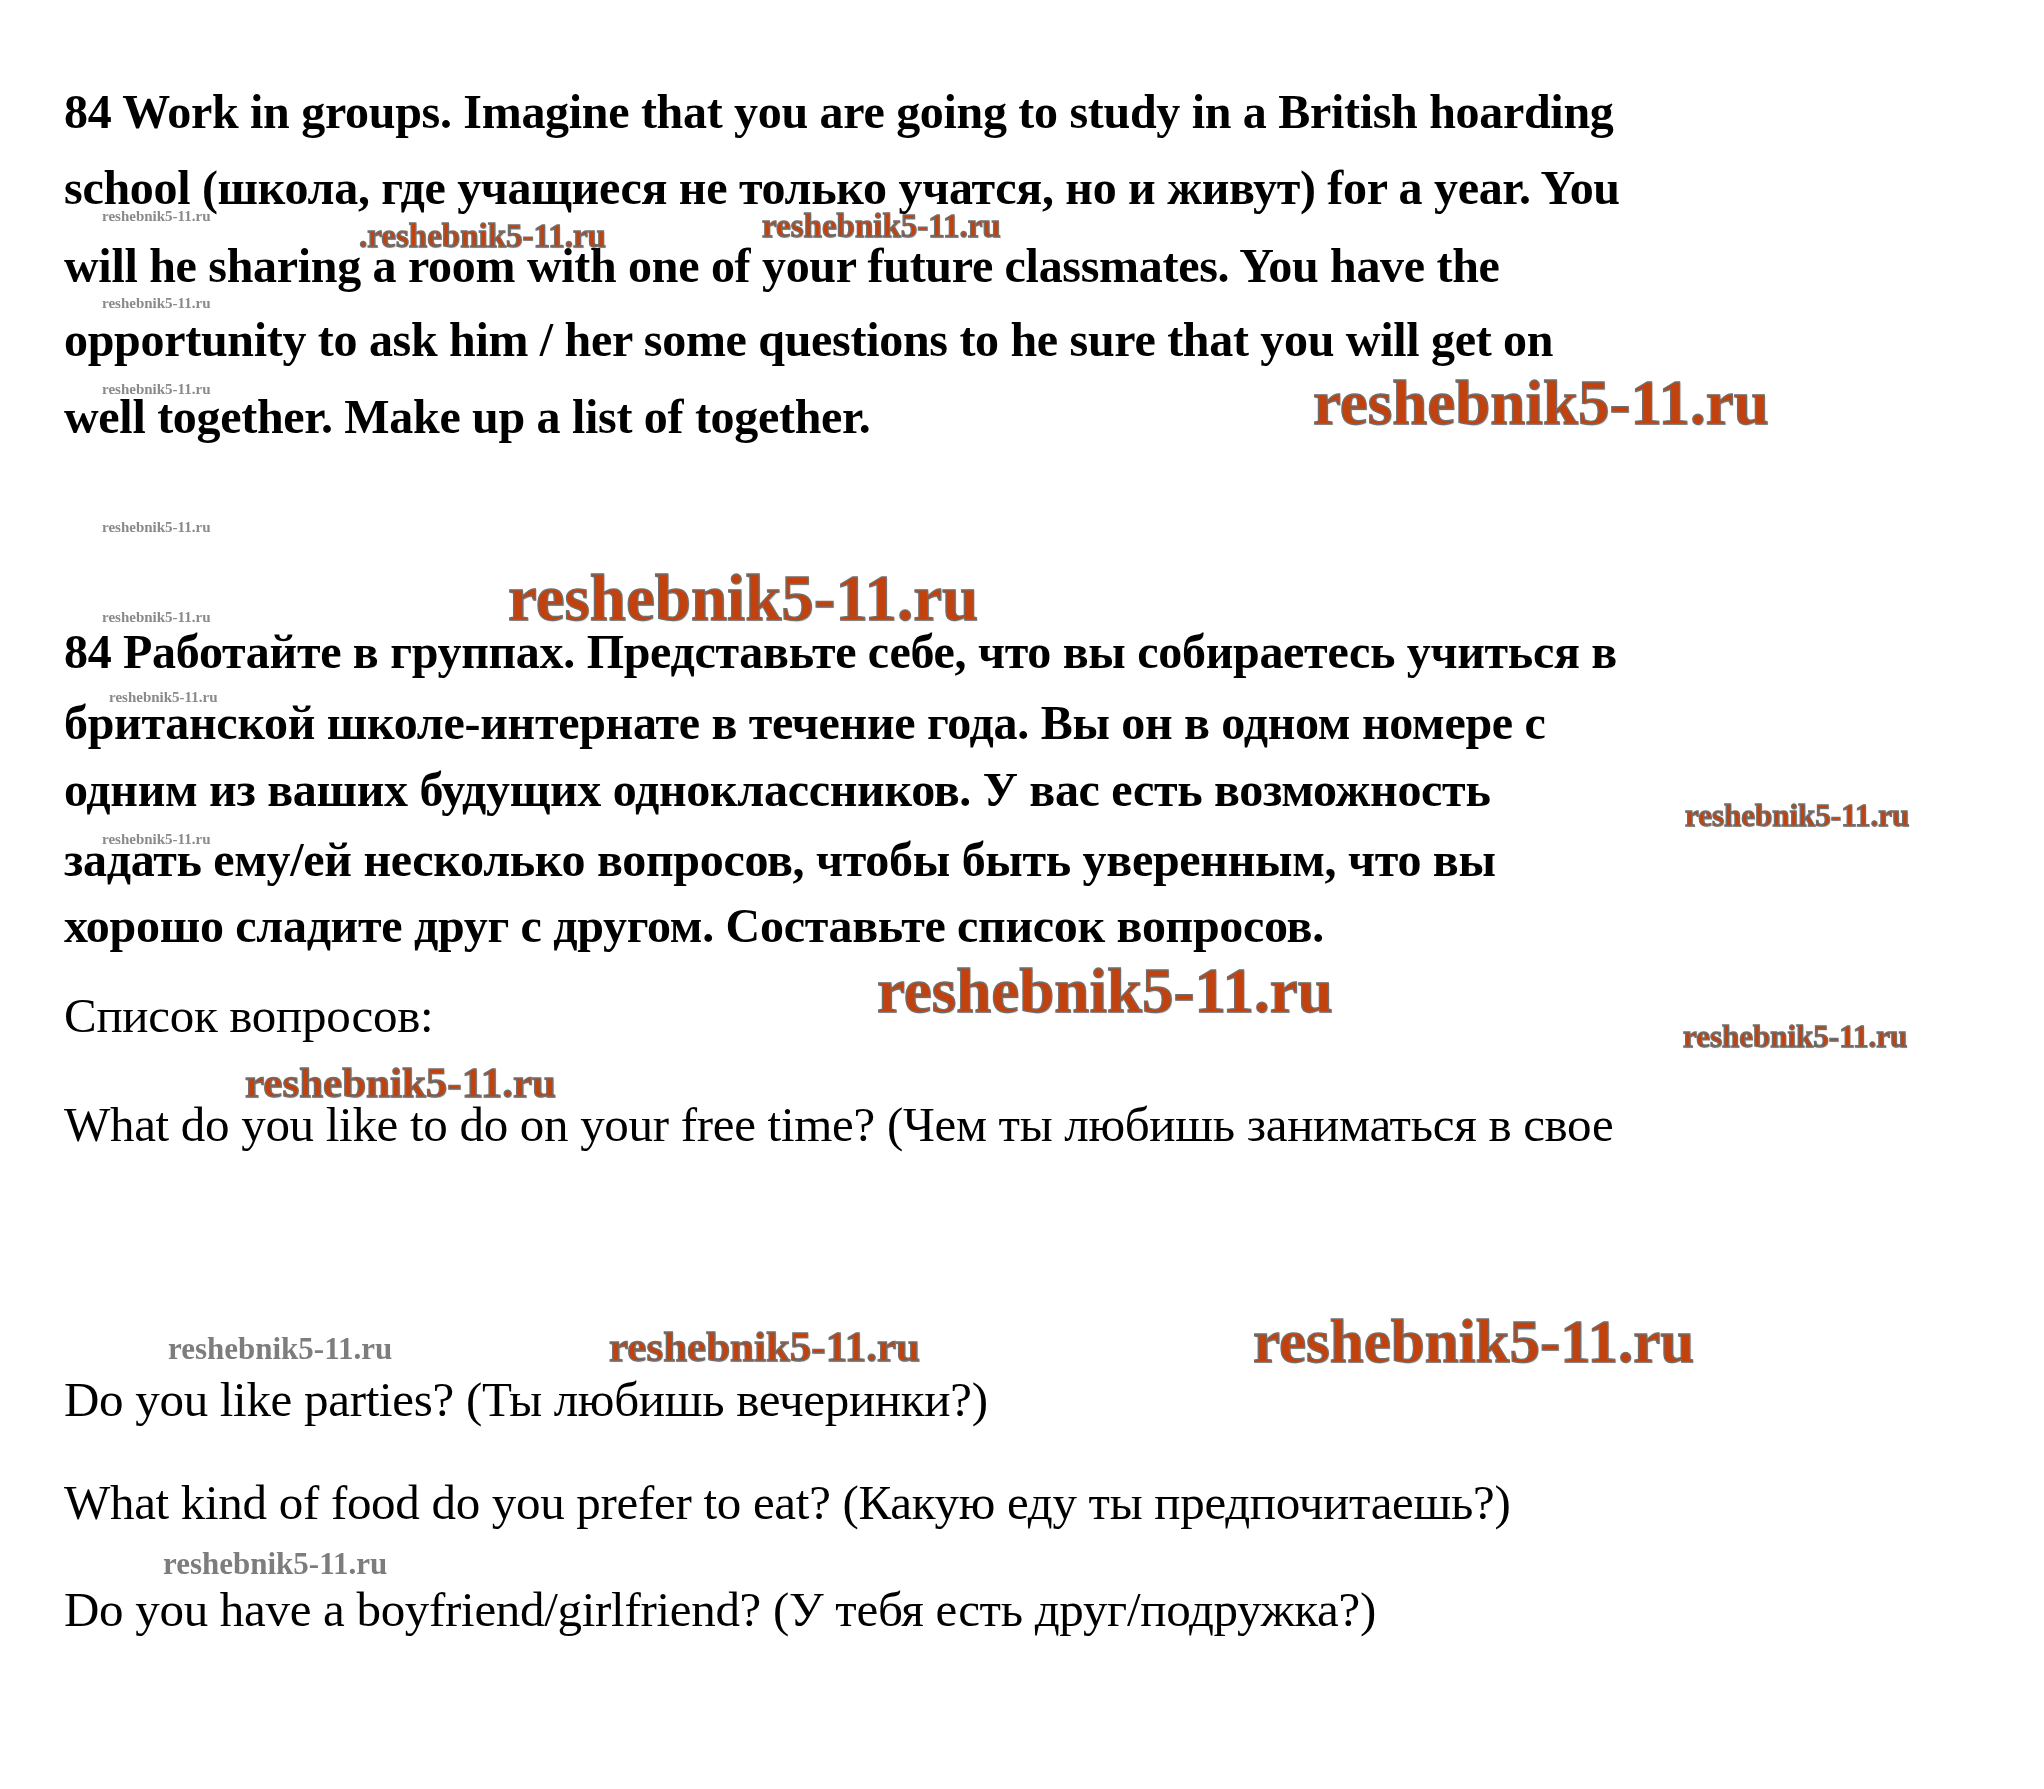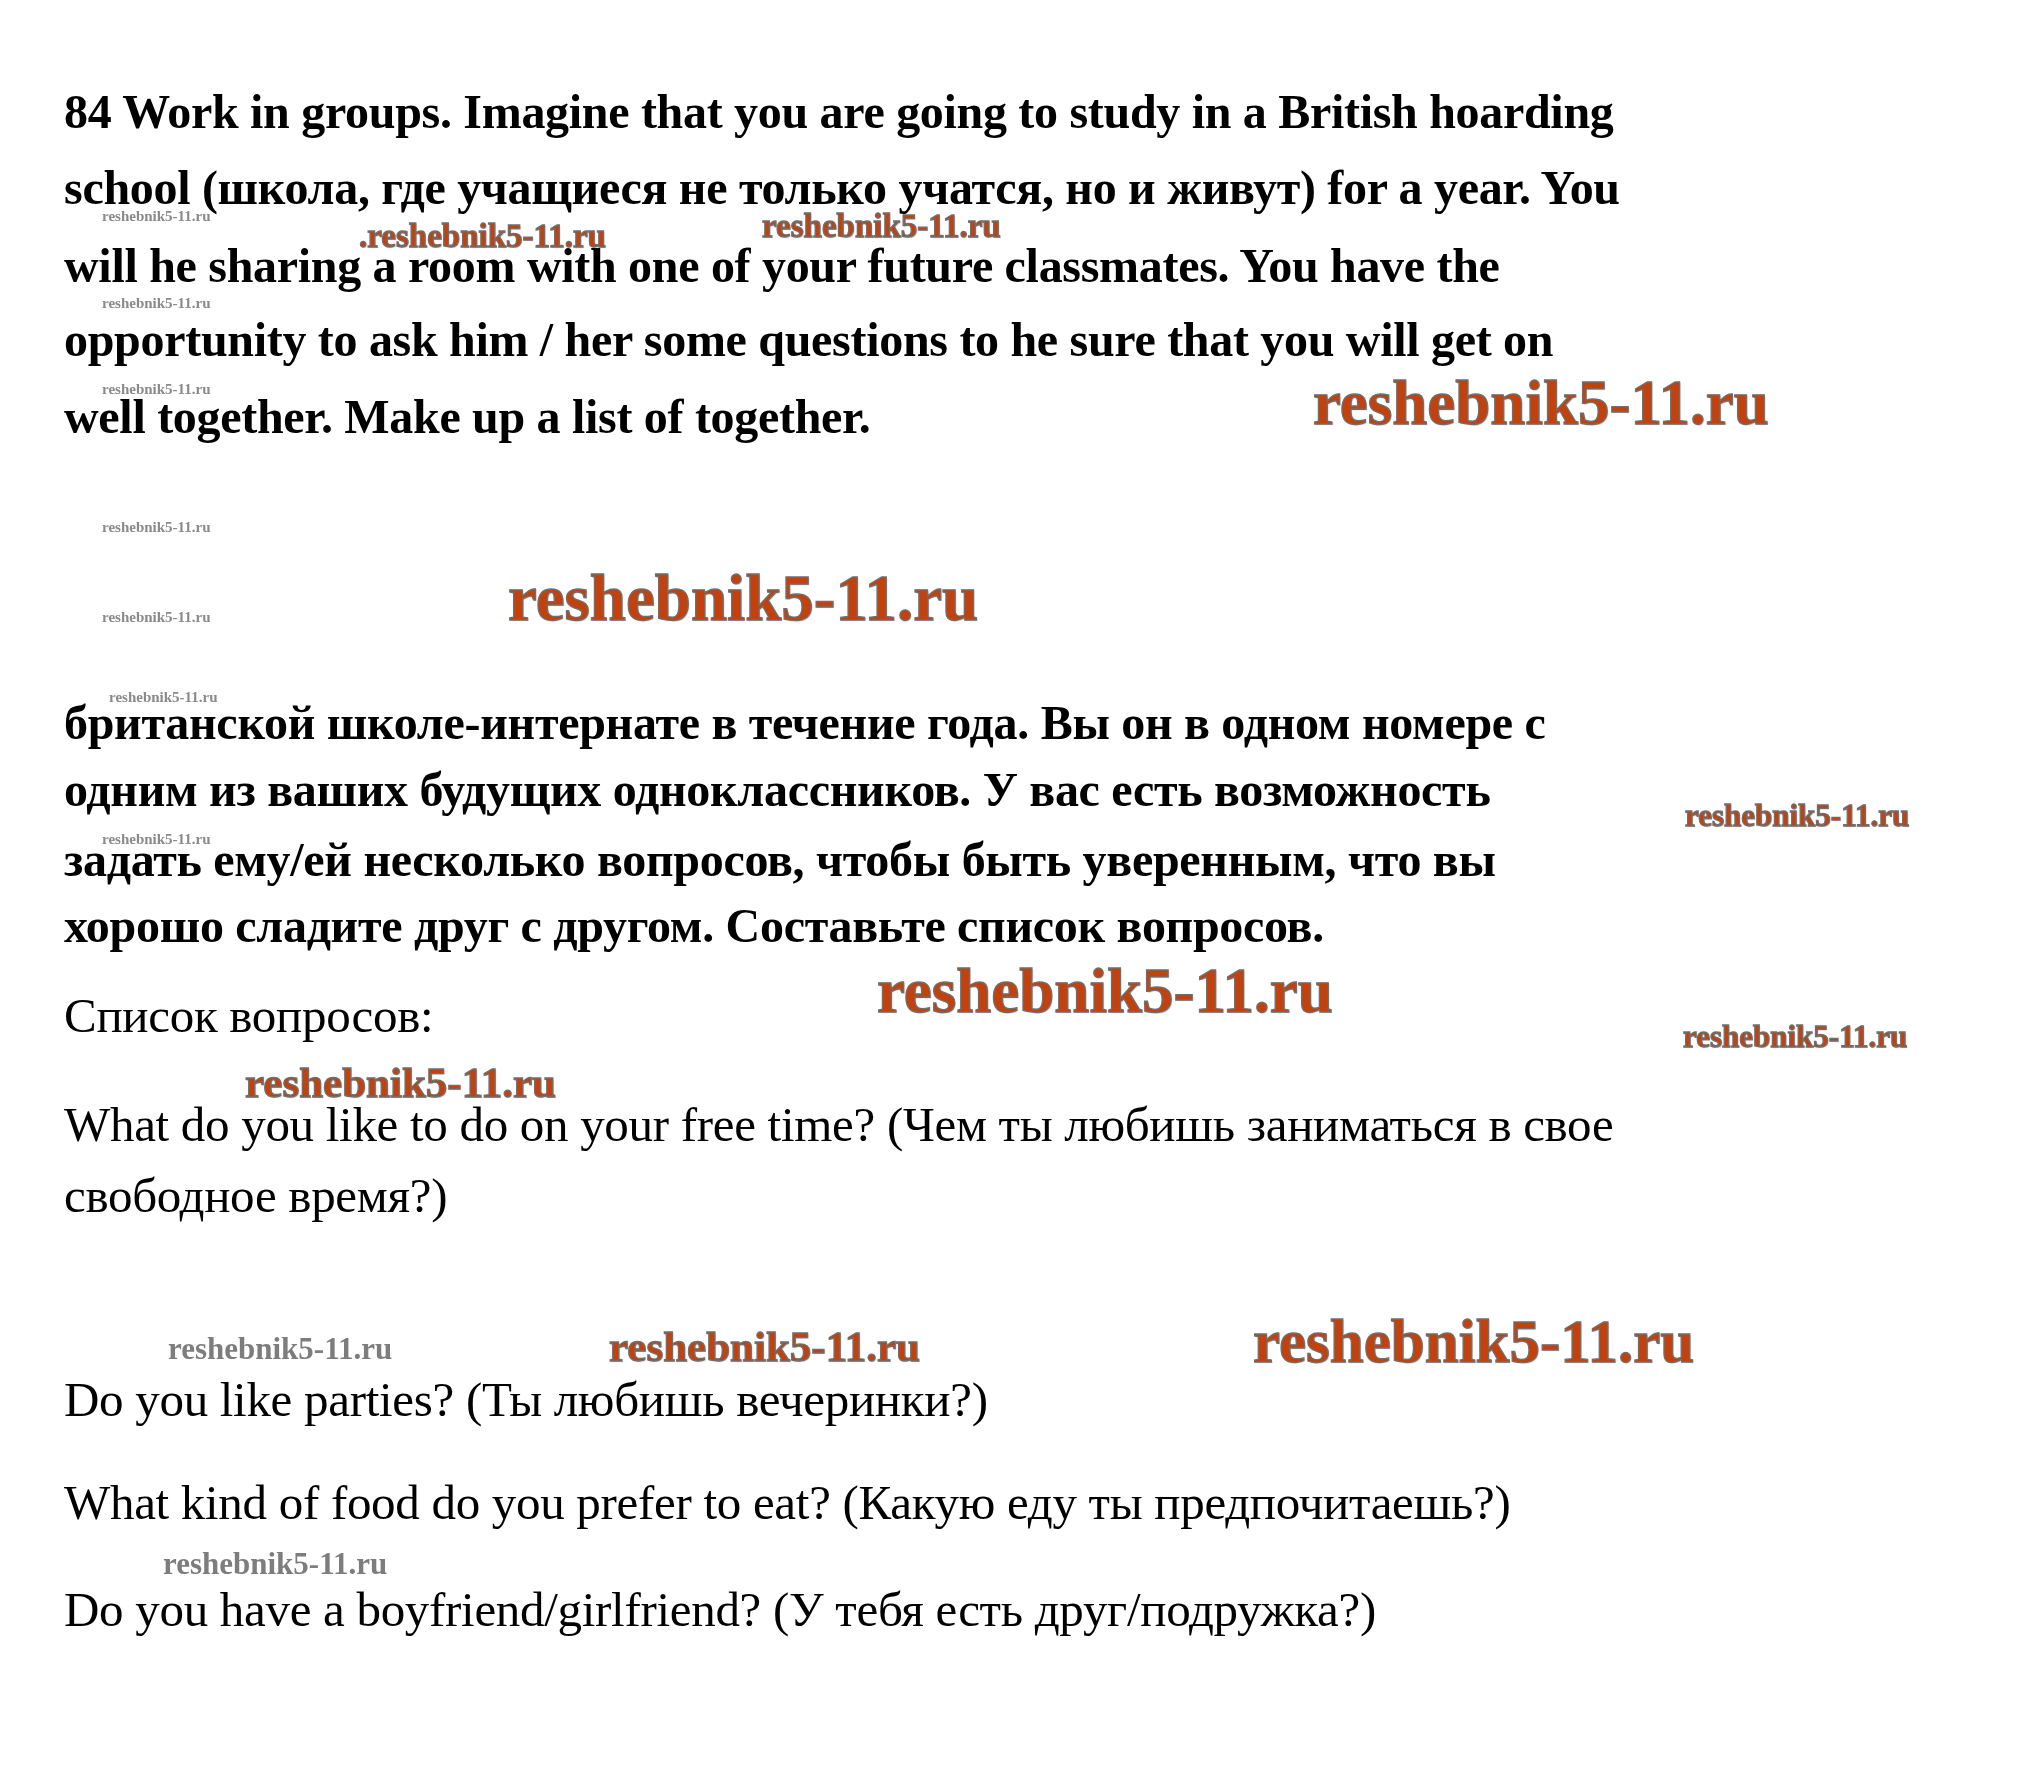--- a/index.html
+++ b/index.html
@@ -28,29 +28,29 @@
 <body>
 
 <div id="page">
 
   <div class="line bold" style="left:64px;top:88px;">84 Work in groups. Imagine that you are going to study in a British hoarding</div>
   <div class="line bold" style="left:64px;top:242px;">will he sharing a room with one of your future classmates. You have the</div>
   <div class="line bold" style="left:64px;top:164px;">school (школа, где учащиеся не только учатся, но и живут) for a year. You</div>
   <div class="line bold" style="left:64px;top:316px;">opportunity to ask him / her some questions to he sure that you will get on</div>
   <div class="line bold" style="left:64px;top:393px;">well together. Make up a list of together.</div>
 
+  <div class="line bold" style="left:64px;top:628px;">84 Работайте в группах. Представьте себе, что вы собираетесь учиться в</div>
   <div class="line bold" style="left:64px;top:699px;">британской школе-интернате в течение года. Вы он в одном номере с</div>
   <div class="line bold" style="left:64px;top:766px;">одним из ваших будущих одноклассников. У вас есть возможность</div>
   <div class="line bold" style="left:64px;top:836px;">задать ему/ей несколько вопросов, чтобы быть уверенным, что вы</div>
   <div class="line bold" style="left:64px;top:902px;">хорошо сладите друг с другом. Составьте список вопросов.</div>
 
   <div class="line reg" style="left:64px;top:991px;">Список вопросов:</div>
 
   <div class="line reg" style="left:64px;top:1100px;">What do you like to do on your free time? (Чем ты любишь заниматься в свое</div>
-  <div class="line reg" style="left:64px;top:1171px;">свободное время?)</div>
   <div class="line reg" style="left:64px;top:1375px;">Do you like parties? (Ты любишь вечеринки?)</div>
   <div class="line reg" style="left:64px;top:1478px;">What kind of food do you prefer to eat? (Какую еду ты предпочитаешь?)</div>
   <div class="line reg" style="left:64px;top:1585px;">Do you have a boyfriend/girlfriend? (У тебя есть друг/подружка?)</div>
 
   <div class="wm wm-tiny" style="left:102px;top:209px;">reshebnik5-11.ru</div>
   <div class="wm wm-tiny" style="left:102px;top:296px;">reshebnik5-11.ru</div>
   <div class="wm wm-tiny" style="left:102px;top:382px;">reshebnik5-11.ru</div>
   <div class="wm wm-tiny" style="left:102px;top:520px;">reshebnik5-11.ru</div>
   <div class="wm wm-tiny" style="left:102px;top:610px;">reshebnik5-11.ru</div>
   <div class="wm wm-tiny" style="left:109px;top:690px;">reshebnik5-11.ru</div>

